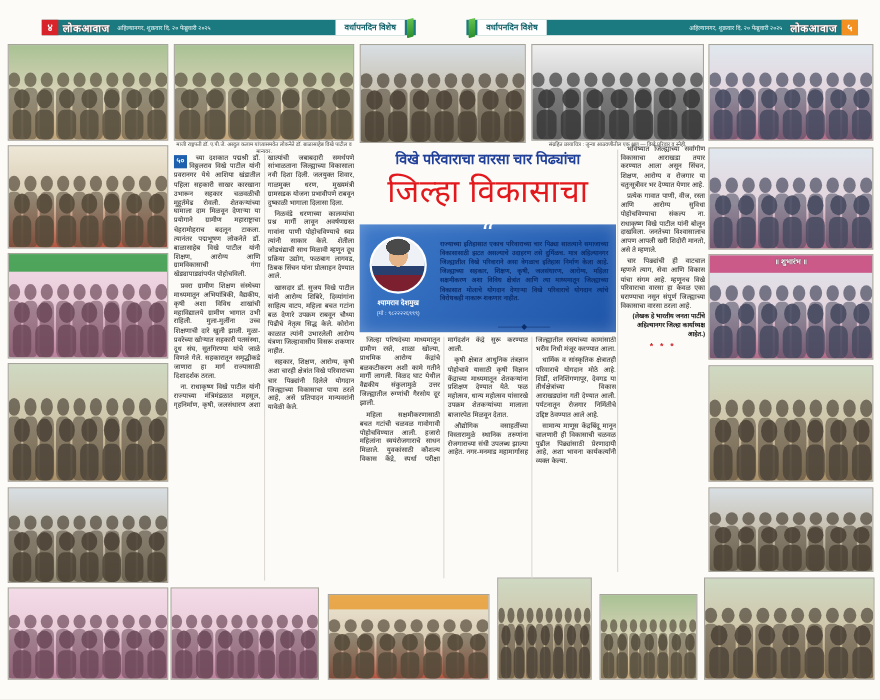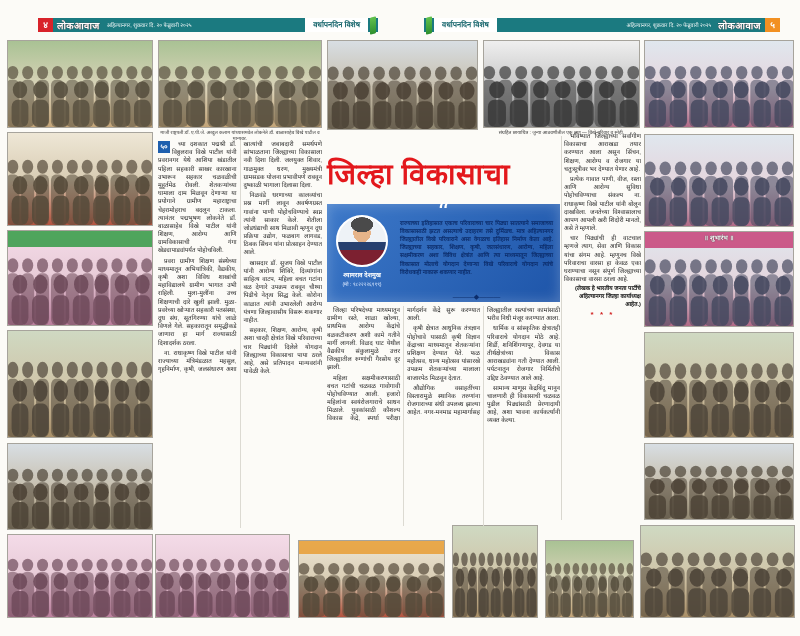--- a/index.html
+++ b/index.html
@@ -54,21 +54,21 @@
   #ph-b4{left:452px;top:525px;width:86px;height:93px;}
   #ph-b5{left:545px;top:540px;width:89px;height:78px;}
   #ph-b6{left:640px;top:525px;width:155px;height:93px;}
 
   .caption{position:absolute;font-size:4.8px;color:#3c3c3c;text-align:center;line-height:1.2;}
   #cap-kalam{left:158px;top:130px;width:164px;}
   #cap-bw{left:483px;top:130px;width:157px;}
 
   
   .kicker{position:absolute;left:327px;top:135px;width:233px;text-align:center;font-weight:bold;font-size:13px;color:#21409a;white-space:nowrap;}
-  .headline{position:absolute;left:327px;top:153px;width:233px;text-align:left;font-weight:bold;font-size:29px;color:#e3181c;letter-spacing:.5px;white-space:nowrap;}
+  .headline{position:absolute;left:327px;top:153px;width:233px;text-align:center;font-weight:normal;font-size:29px;color:#e3181c;letter-spacing:.5px;white-space:nowrap;}
 
   .quote{position:absolute;left:327px;top:204px;width:233px;height:98px;background:linear-gradient(135deg,#3d79c9 0%,#1e55a9 100%);box-shadow:inset 0 0 14px rgba(255,255,255,.25);}
   .qmark{position:absolute;left:50%;top:-4px;transform:translateX(-50%);font-family:"DejaVu Serif",serif;font-size:24px;color:#fff;line-height:1;}
   .qphoto{position:absolute;left:9px;top:11px;width:52px;height:52px;border-radius:50%;border:2px solid #fff;box-sizing:border-box;background:
     radial-gradient(ellipse 38% 26% at 50% 16%,#4a4a4a 0 60%,transparent 61%),
     radial-gradient(ellipse 30% 33% at 50% 33%,#e6b489 0 60%,transparent 61%),
     linear-gradient(180deg,#eef2f6 0 52%,#27406f 52% 68%,#7c2030 68% 100%);}
   .qname{position:absolute;left:0;top:66px;width:70px;text-align:center;font-weight:bold;font-size:6.3px;color:#fff;}
   .qphone{position:absolute;left:0;top:76px;width:70px;text-align:center;font-size:5.2px;color:#dce9ff;}
   .qtext{position:absolute;left:73px;top:15px;right:7px;font-size:5.8px;font-weight:bold;color:#0c2d6b;text-align:justify;line-height:1.4;}
@@ -833,20 +833,21 @@
         <rect x="54" y="41" width="14" height="19" rx="5" fill="var(--ppl,#555)" opacity=".85"></rect>
         <circle cx="78" cy="34" r="6" fill="var(--ppl,#555)" opacity=".9"></circle>
         <rect x="71" y="41" width="14" height="19" rx="5" fill="var(--ppl,#555)" opacity=".85"></rect>
         <circle cx="95" cy="34" r="6" fill="var(--ppl,#555)" opacity=".9"></circle>
         <rect x="88" y="41" width="14" height="19" rx="5" fill="var(--ppl,#555)" opacity=".85"></rect>
         <circle cx="112" cy="34" r="6" fill="var(--ppl,#555)" opacity=".9"></circle>
         <rect x="105" y="41" width="14" height="19" rx="5" fill="var(--ppl,#555)" opacity=".85"></rect>
       </svg>
     </div>
 
+  <div class="kicker">विखे परिवाराचा वारसा चार पिढ्यांचा</div>
   <div class="headline">जिल्हा विकासाचा</div>
 
   <div class="quote">
     <div class="qmark">“</div>
     <div class="qphoto"></div>
     <div class="qname">श्यामराव देशमुख</div>
     <div class="qphone">(मो : ९८२२२२६९९९)</div>
     <div class="qtext">राज्याच्या इतिहासात एकाच परिवाराच्या चार पिढ्या सातत्याने समाजाच्या विकासासाठी झटत असल्याचे उदाहरण तसे दुर्मिळच. मात्र अहिल्यानगर जिल्ह्यातील विखे परिवाराने असा वेगळाच इतिहास निर्माण केला आहे. जिल्ह्याच्या सहकार, शिक्षण, कृषी, जलसंधारण, आरोग्य, महिला सक्षमीकरण अशा विविध क्षेत्रांत आणि त्या माध्यमातून जिल्ह्याच्या विकासात मोलाचे योगदान देणाऱ्या विखे परिवाराचे योगदान त्यांचे विरोधकही नाकारू शकणार नाहीत.</div>
     <div class="ornament">———◆———</div>
   </div>

